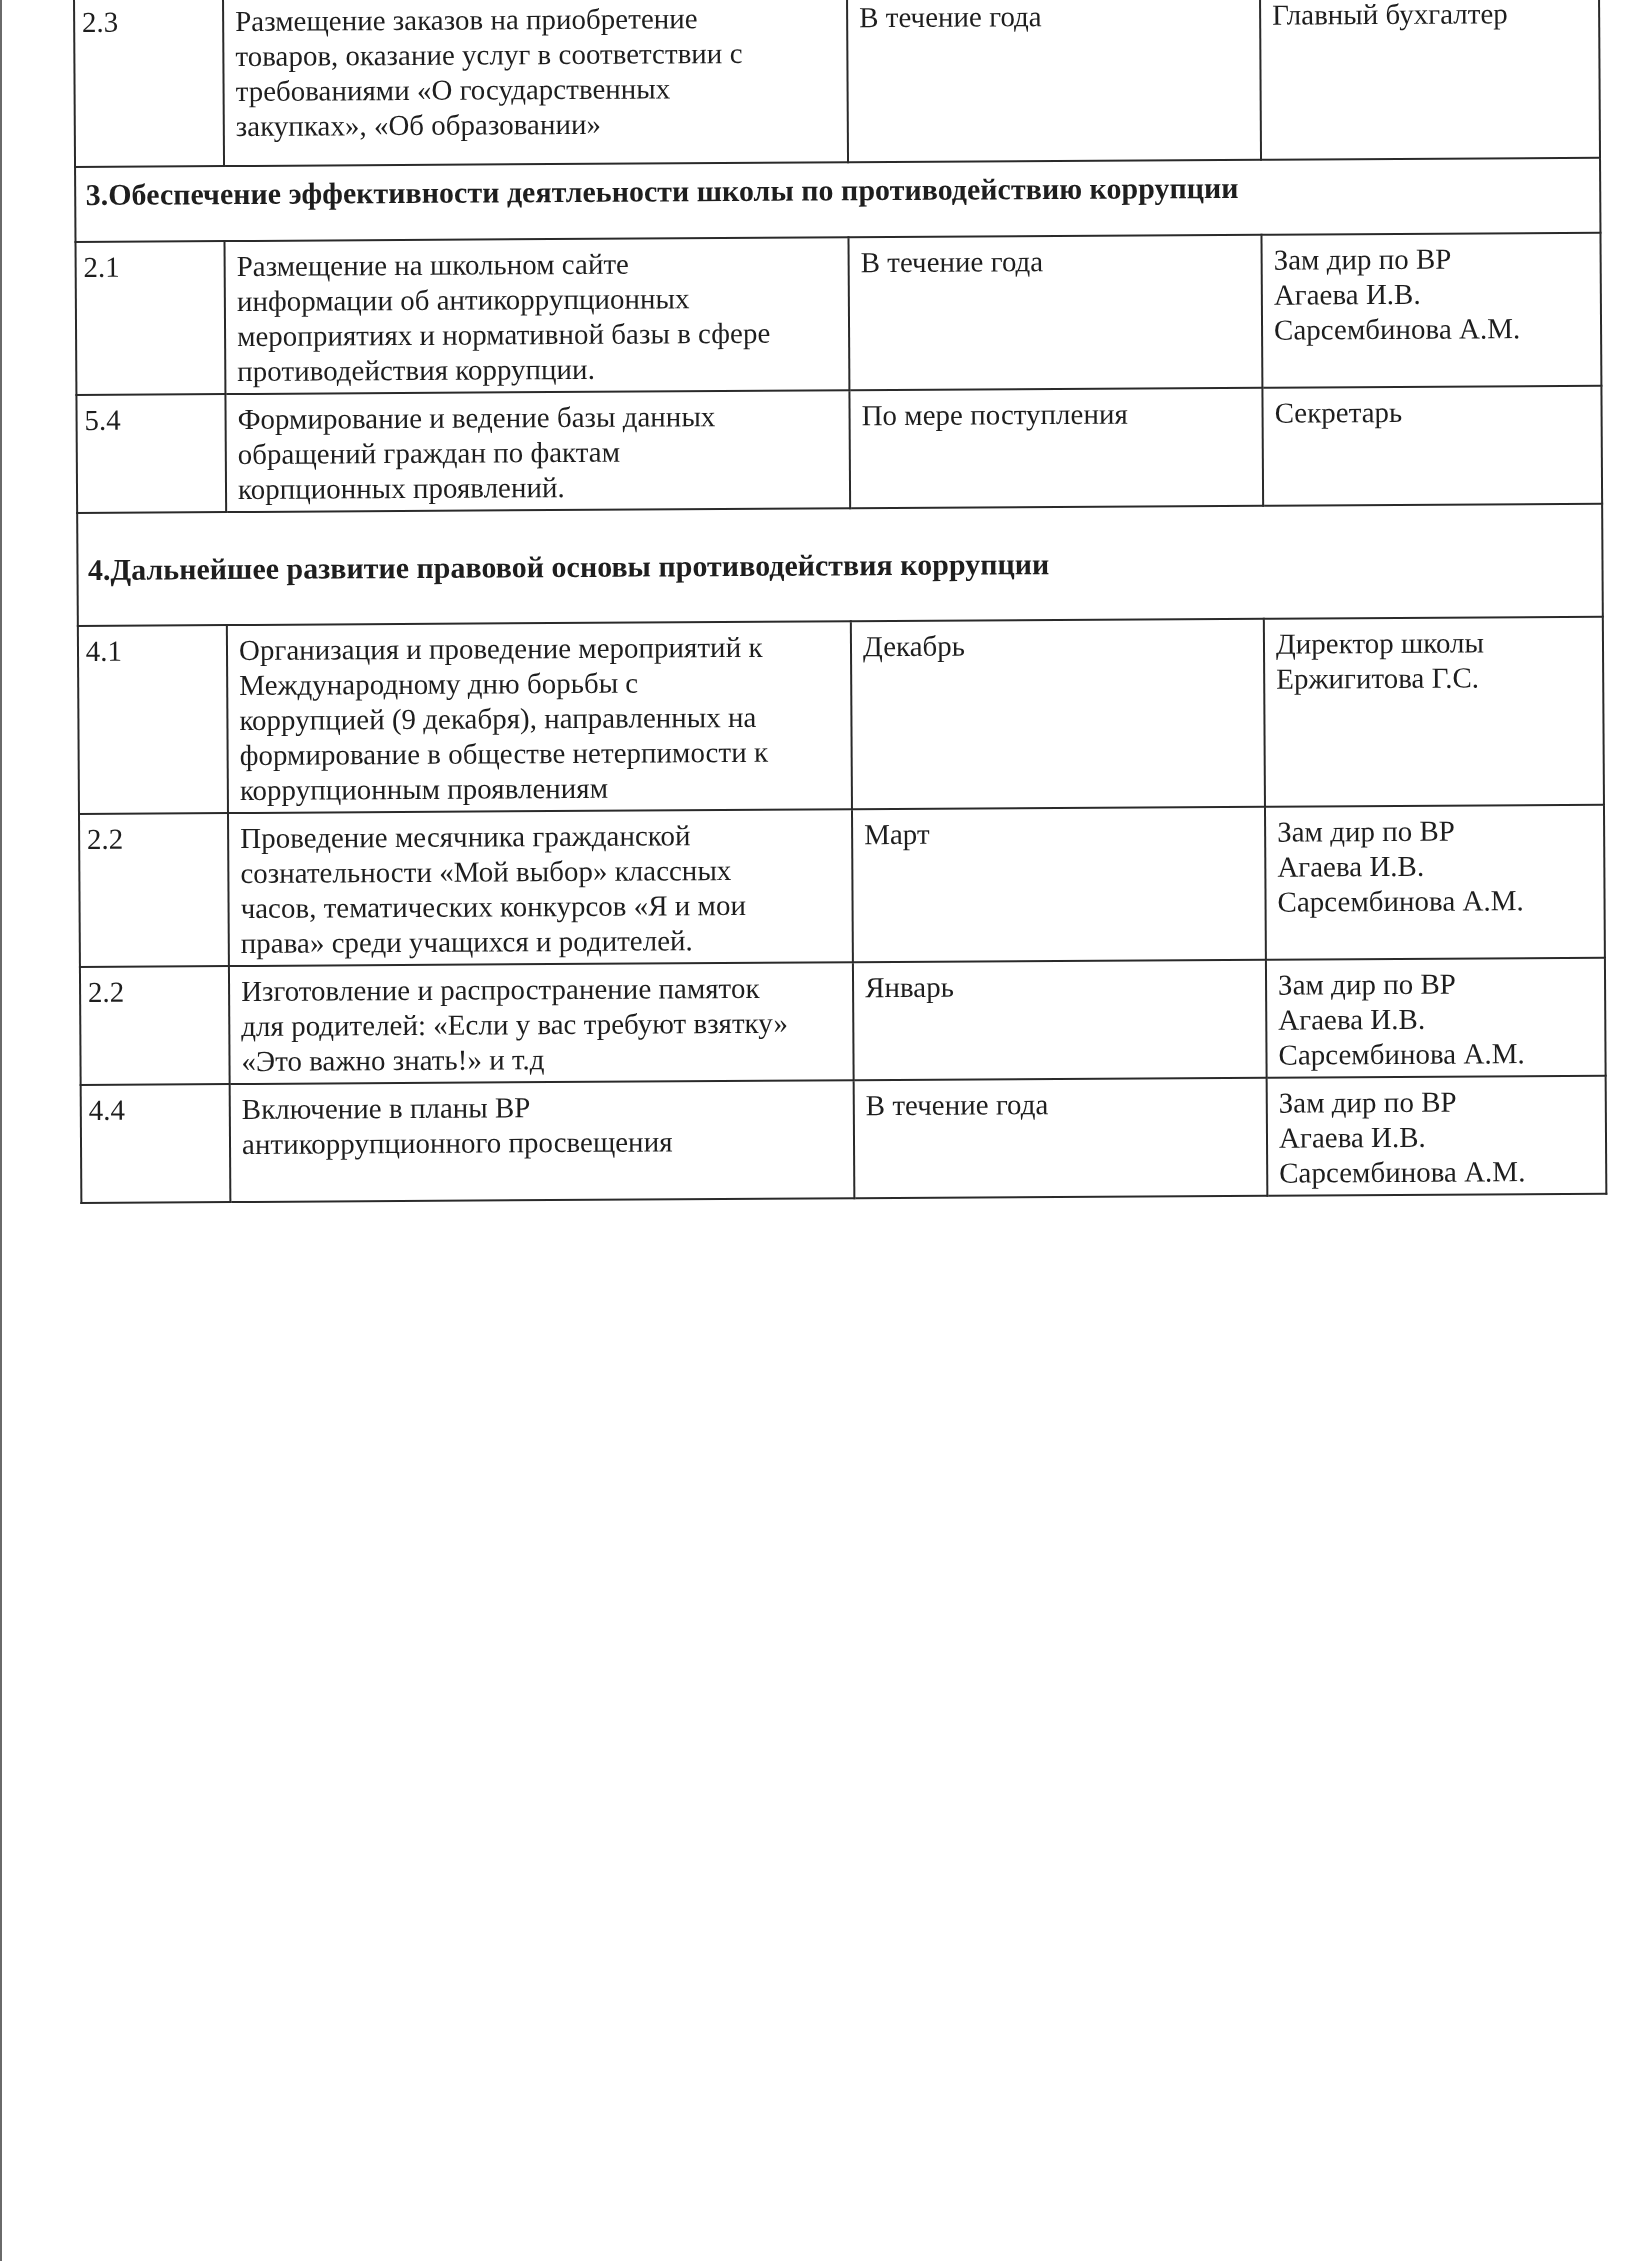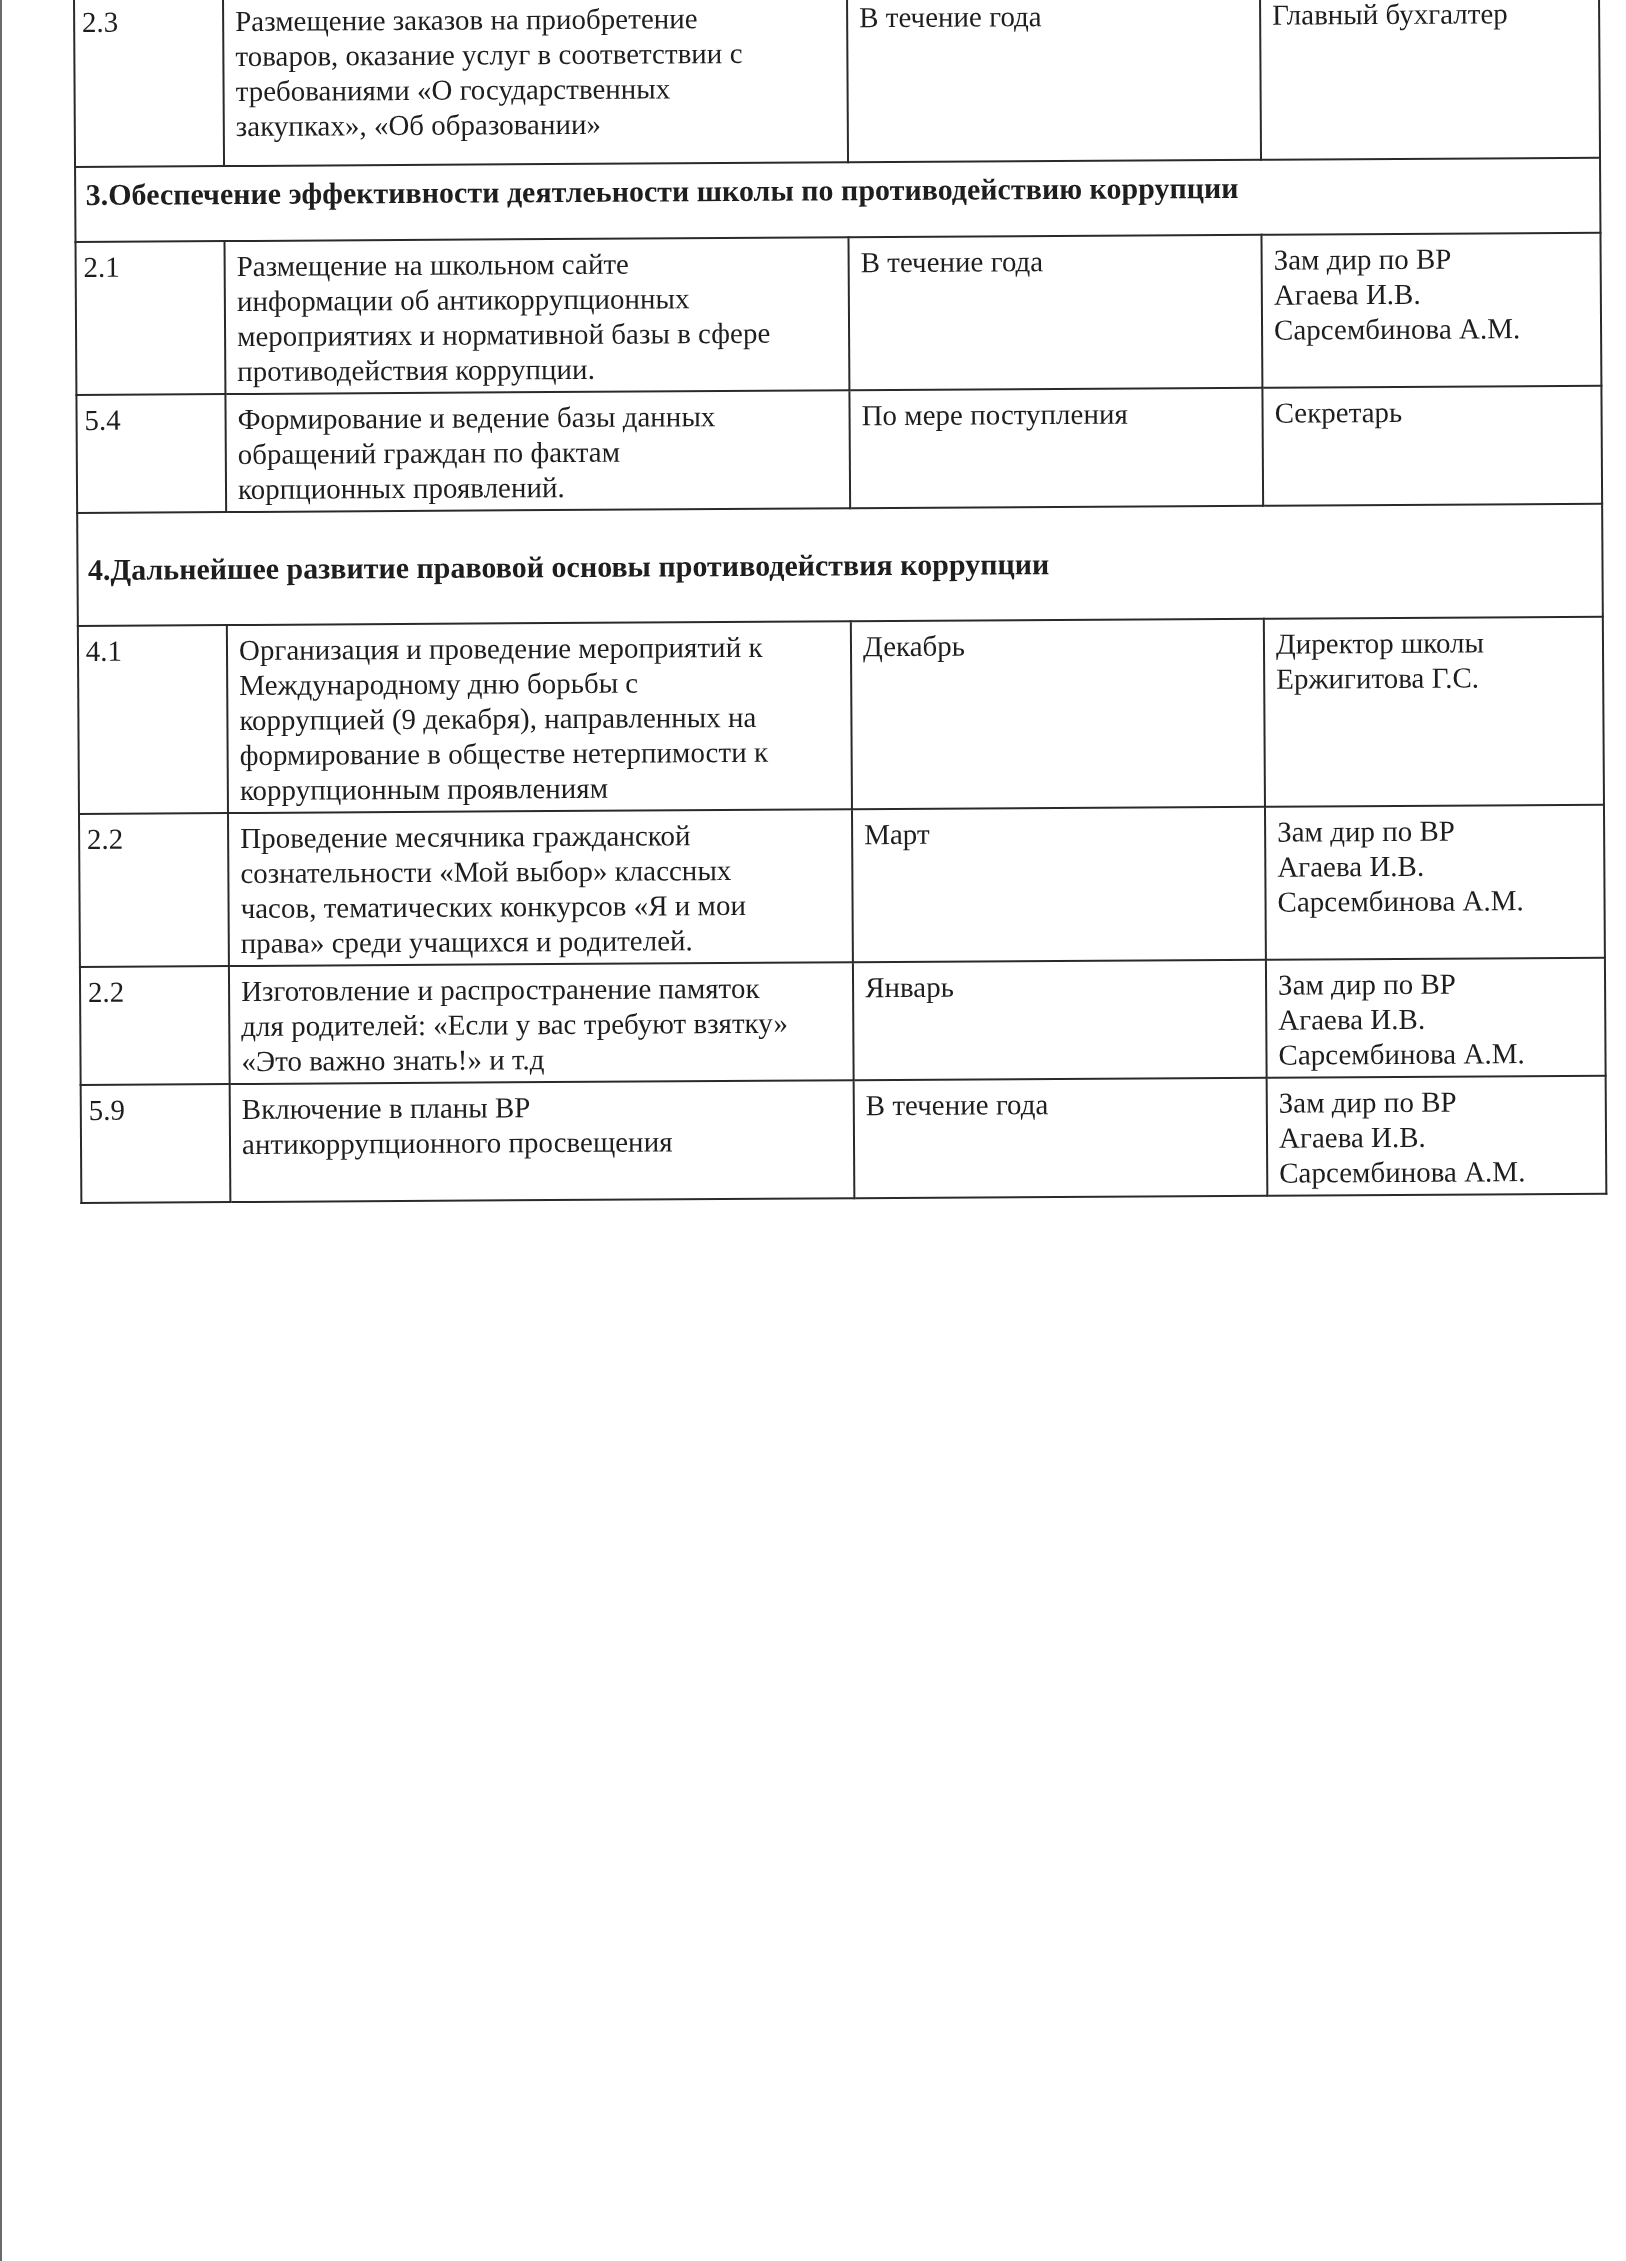--- a/index.html
+++ b/index.html
@@ -134,21 +134,21 @@
       </td>
       <td>Январь</td>
       <td>
         <span class="line">Зам дир по ВР</span>
         <span class="line">Агаева И.В.</span>
         <span class="line">Сарсембинова А.М.</span>
       </td>
     </tr>
 
     <tr class="r44">
-      <td class="num">5.9</td>
+      <td class="num">4.4</td>
       <td>
         <span class="line">Включение в планы ВР</span>
         <span class="line">антикоррупционного просвещения</span>
       </td>
       <td>В течение года</td>
       <td>
         <span class="line">Зам дир по ВР</span>
         <span class="line">Агаева И.В.</span>
         <span class="line">Сарсембинова А.М.</span>
       </td>

